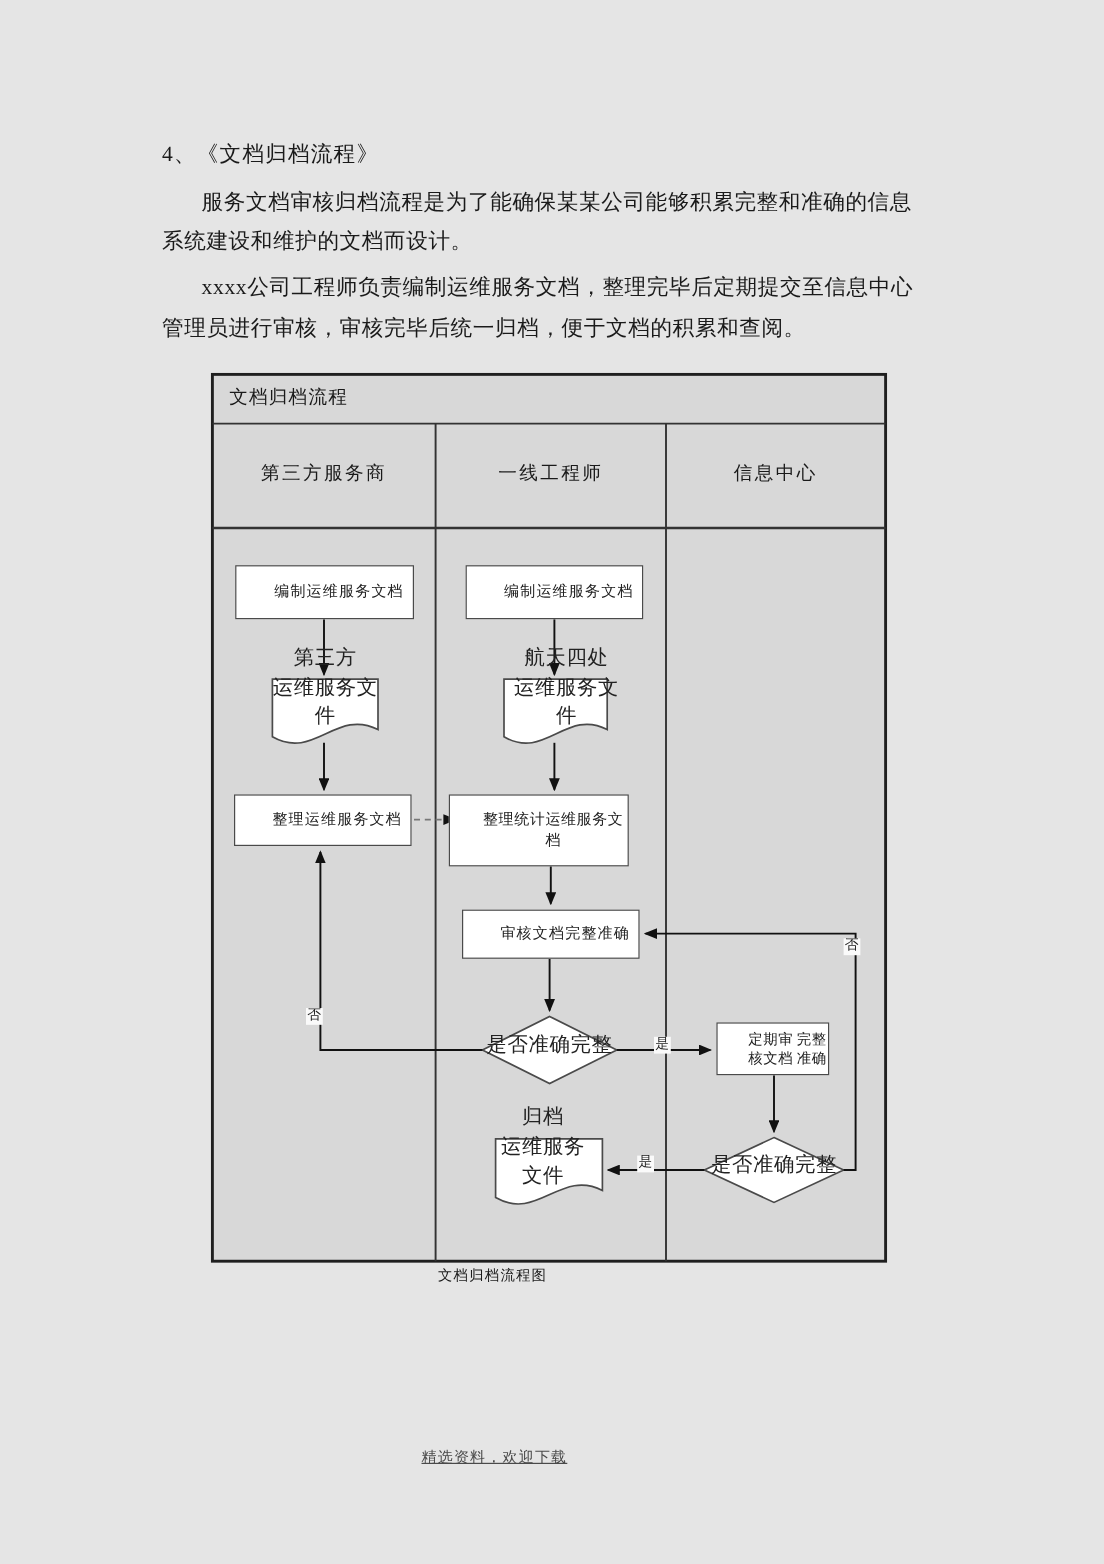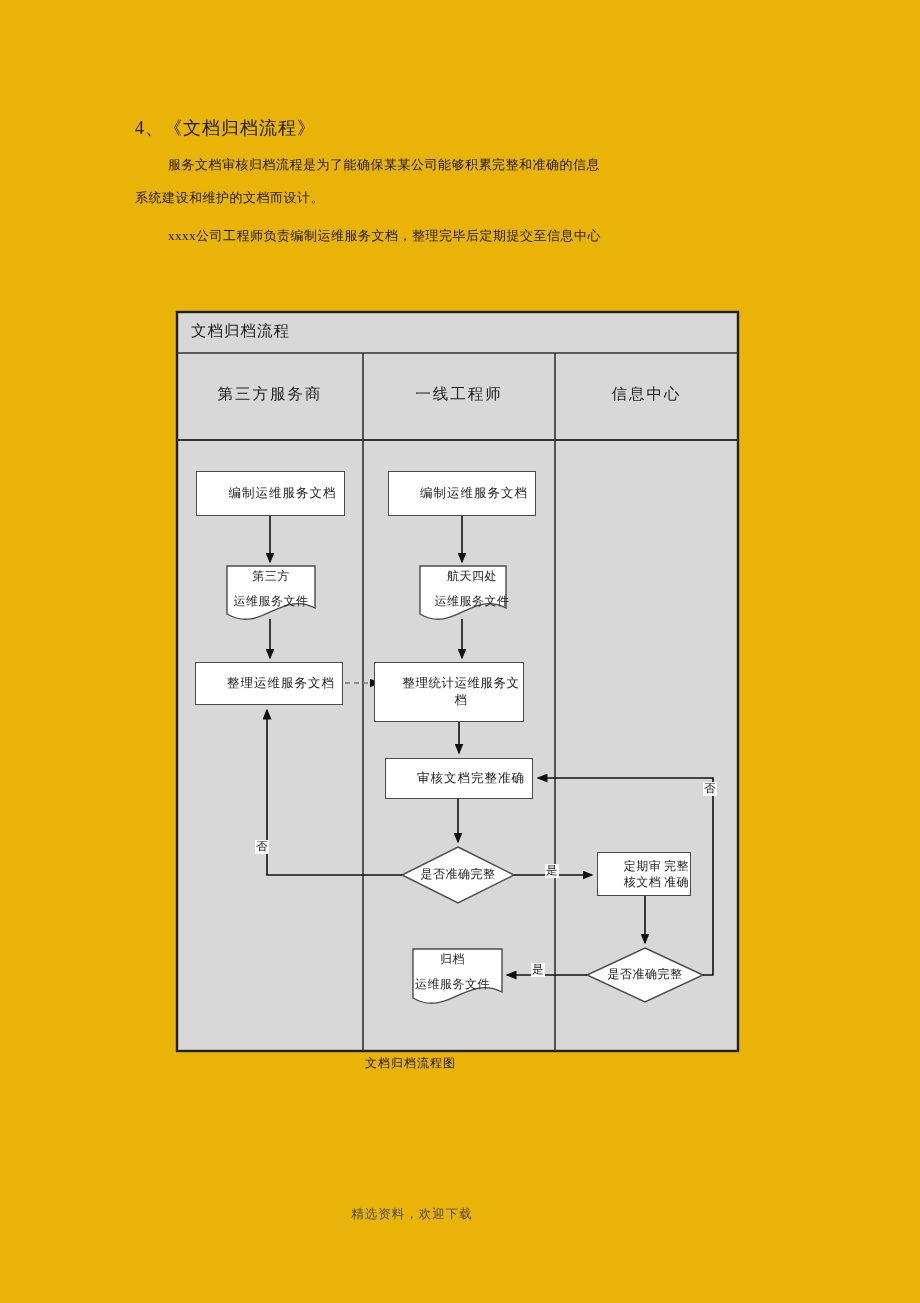--- a/index.html
+++ b/index.html
@@ -1,50 +1,51 @@
 <!DOCTYPE html>
 <html><head>
 <meta charset="utf-8">
 <style>
   html,body{margin:0;padding:0;background:#fff;}
   .page{
-    position:relative;width:920px;height:1303px;background:#eab308;overflow:hidden;
+    position:relative;width:920px;height:1303px;background:#e5e5e5;overflow:hidden;
     font-family:"Liberation Serif","DejaVu Serif",serif;color:#1a1a1a;
   }
-  .tline{position:absolute;font-size:13px;letter-spacing:0.5px;white-space:nowrap;}
+  .tline{position:absolute;font-size:18px;letter-spacing:0.5px;white-space:nowrap;}
   .heading{position:absolute;font-size:18px;letter-spacing:1px;white-space:nowrap;}
   .lane-bg{position:absolute;left:176px;top:311px;width:563px;height:741px;background:#d8d8d8;}
   svg.overlay{position:absolute;left:0;top:0;z-index:2;}
   .chart-title{position:absolute;left:191px;top:321px;font-size:15.5px;letter-spacing:1px;z-index:3;}
   .lane-label{position:absolute;top:384px;font-size:15.5px;letter-spacing:2px;text-align:center;z-index:3;}
   .node-rect{
     position:absolute;background:#ffffff;border:1.5px solid #4a4a4a;box-sizing:border-box;
     display:flex;align-items:center;justify-content:center;text-align:center;
     font-size:12.5px;letter-spacing:1px;color:#222;z-index:3;line-height:1.35;padding-left:24px;
   }
   .shape-text{
-    position:absolute;display:flex;flex-direction:column;align-items:center;justify-content:space-between;
-    text-align:center;font-size:12px;letter-spacing:0.5px;color:#222;z-index:3;line-height:1.45;
+    position:absolute;display:flex;flex-direction:column;align-items:center;justify-content:flex-end;
+    text-align:center;font-size:17px;letter-spacing:0.5px;color:#222;z-index:3;line-height:1.45;
   }
   .edge-label{
     position:absolute;font-size:11.5px;color:#222;background:#fafafa;padding:0 1px;
     z-index:4;line-height:1.2;
   }
   .caption{position:absolute;left:365px;top:1055px;font-size:12px;letter-spacing:1px;z-index:3;}
-  .footer{position:absolute;left:0;top:1206px;width:824px;text-align:center;font-size:12.5px;color:#4a4a4a;letter-spacing:1px;}
+  .footer{position:absolute;left:0;top:1206px;width:824px;text-align:center;font-size:12.5px;color:#4a4a4a;letter-spacing:1px;text-decoration:underline;}
 </style>
 </head>
 <body>
 
 <div class="page">
 
   <div class="heading" style="left:135px;top:116px">4、《文档归档流程》</div>
   <div class="tline" style="left:168px;top:156px">服务文档审核归档流程是为了能确保某某公司能够积累完整和准确的信息</div>
   <div class="tline" style="left:135px;top:189px">系统建设和维护的文档而设计。</div>
   <div class="tline" style="left:168px;top:227px">xxxx公司工程师负责编制运维服务文档，整理完毕后定期提交至信息中心</div>
+  <div class="tline" style="left:135px;top:261px">管理员进行审核，审核完毕后统一归档，便于文档的积累和查阅。</div>
 
   <div class="lane-bg"></div>
 
   <svg class="overlay" width="920" height="1303" viewBox="0 0 920 1303">
     <defs>
       <marker id="ah" markerWidth="11" markerHeight="9" refX="9.5" refY="4.5" orient="auto" markerUnits="userSpaceOnUse">
         <path d="M0,0 L11,4.5 L0,9 Z" fill="#111"></path>
       </marker>
     </defs>
 

